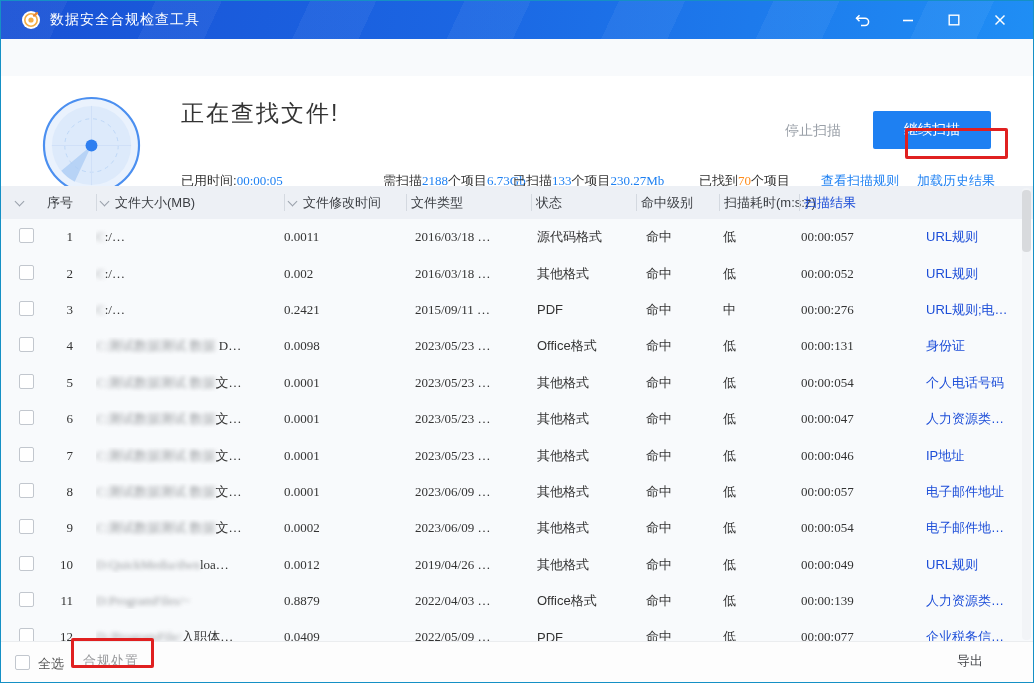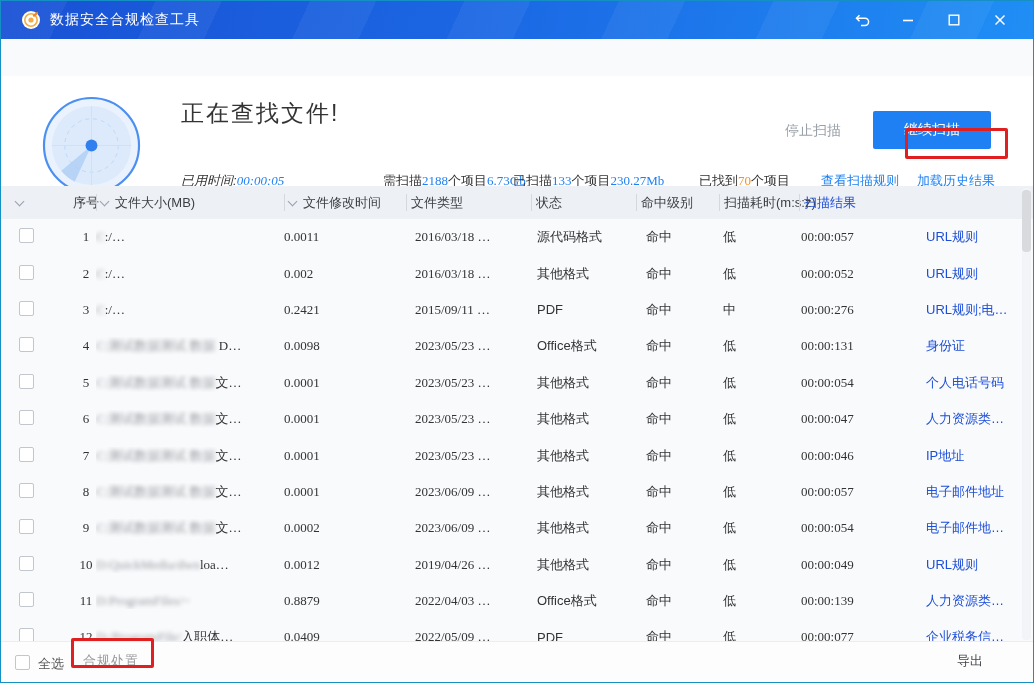--- a/index.html
+++ b/index.html
@@ -25,21 +25,21 @@
   .win-controls { margin-left: auto; display: flex; align-items: center; height: 100%; padding-right: 10px; position: relative; z-index: 2; }
   .win-btn { width: 46px; height: 100%; display: flex; align-items: center; justify-content: center; cursor: pointer; }
 
   
   .scan-panel { position: absolute; left: 0; top: 49px; width: 100%; height: 147px; background: #ffffff; margin-top: 26px; }
   .dial { position: absolute; left: 41px; top: 20px; width: 99px; height: 99px; }
   .headline { position: absolute; left: 180px; top: 22px; font-size: 23px; color: #333; letter-spacing: 2px; }
   .scan-line { position: absolute; left: 180px; top: 60px; font-size: 13px; color: #444; }
   .stats { position: absolute; left: 0; top: 96px; width: 100%; height: 20px; font-size: 13px; color: #333; }
   .stat { position: absolute; white-space: nowrap; }
-  .s1 { left: 180px; font-style: italic; } .s2 { left: 382px; } .s3 { left: 512px; } .s4 { left: 698px; }
+  .s1 { left: 180px; } .s2 { left: 382px; } .s3 { left: 512px; } .s4 { left: 698px; }
   .num-blue { color: #1e80f2; }
   .num-orange { color: #ff8c1a; }
   .link { color: #1e80f2; cursor: pointer; white-space: nowrap; }
   .link-rules { position: absolute; left: 820px; }
   .link-history { position: absolute; left: 916px; }
   .btn-stop {
     position: absolute; left: 772px; top: 38px; width: 80px; height: 34px;
     background: none; border: none; color: #9aa0a8; font-size: 14px; cursor: pointer;
     font-family: "Liberation Sans", sans-serif;
   }
@@ -56,21 +56,21 @@
   .th.sep { border-left: 1px solid #d4d9e0; padding-left: 4px; }
   .chev {
     width: 7px; height: 7px; border-right: 1.5px solid #9aa1ab; border-bottom: 1.5px solid #9aa1ab;
     transform: rotate(45deg); display: inline-block; margin: -3px 7px 0 0; flex: 0 0 auto;
   }
   .th-chev { padding-left: 15px; height: 100%; align-items: center; display: flex; }
   .tbody { position: absolute; left: 0; top: 218px; width: 100%; height: 424px; overflow: hidden; background: #f8fafc; }
   .row { height: 36.4px; font-size: 13px; color: #333; }
   .c-check { padding-left: 18px; }
   .checkbox { width: 15px; height: 15px; border: 1px solid #c2c7ce; background: #fff; border-radius: 2px; display: inline-block; cursor: pointer; }
-  .c-idx { justify-self: start; width: 26px; text-align: center; margin-left: 26px; }
+  .c-idx { justify-self: start; width: 26px; text-align: right; }
   .c-path { white-space: nowrap; overflow: hidden; }
   .blur { filter: blur(2.3px); opacity: .7; color: #6f7276; }
   .c-date { padding-left: 9px; white-space: nowrap; }
   .c-type { padding-left: 6px; }
   .c-status { padding-left: 10px; }
   .c-level { padding-left: 4px; align-items: center; }
   .c-time { padding-left: 2px; }
   .c-result { color: #1d4ed8; cursor: pointer; white-space: nowrap; overflow: hidden; }
   .th .lbl { white-space: nowrap; }
 

